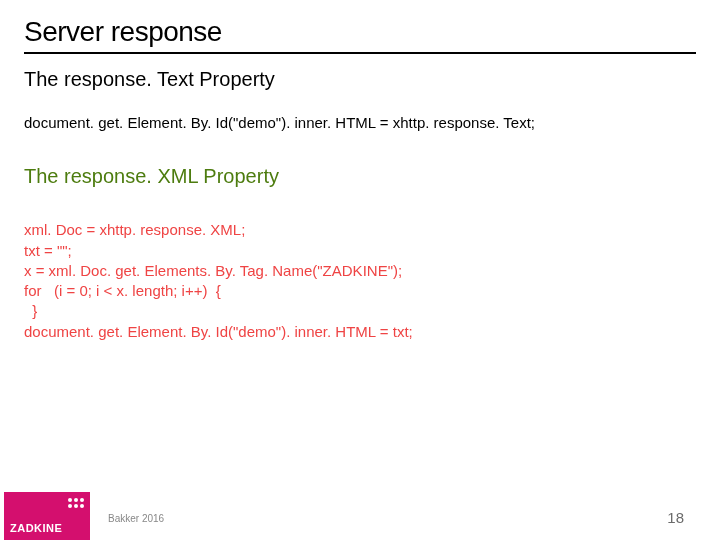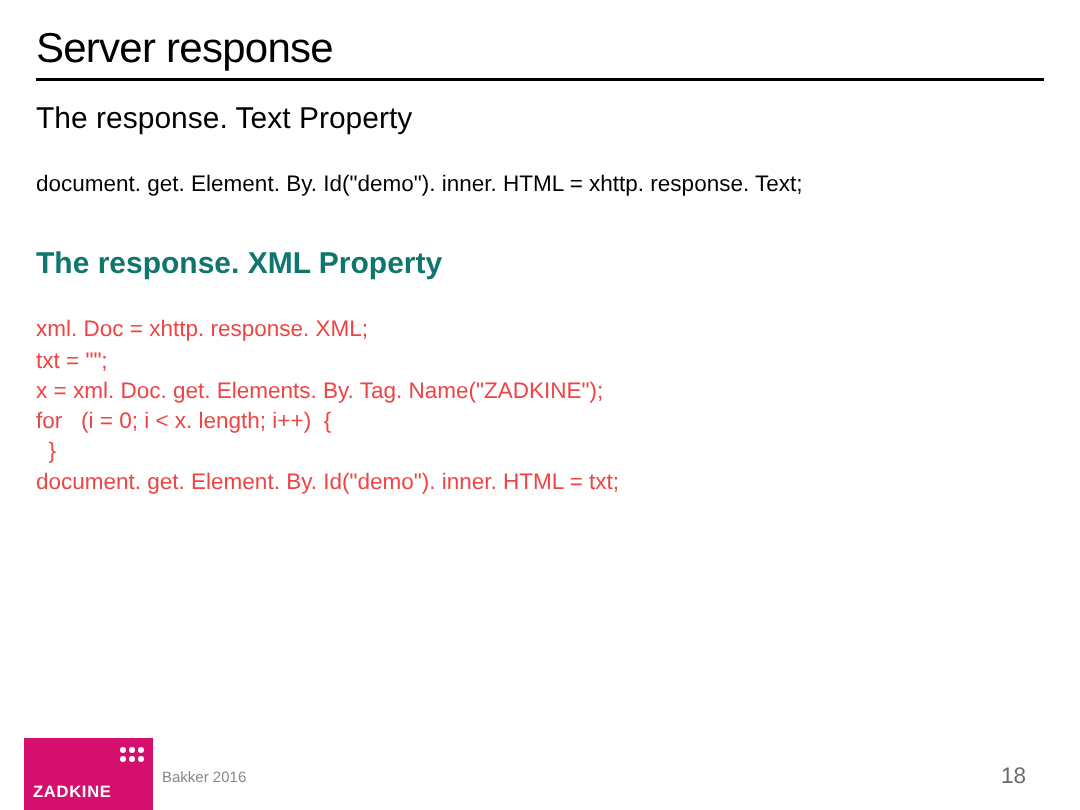--- a/index.html
+++ b/index.html
@@ -30,40 +30,40 @@
     margin-bottom: 22px;
   }
   .code-line {
     font-size: 15px;
     color: #000;
     line-height: 1.35;
     margin-bottom: 32px;
   }
   .subtitle2 {
     font-size: 20px;
-    font-weight: bold;
-    color: #0f766e;
-    margin-bottom: 22px;
+    font-weight: normal;
+    color: #4d7c0f;
+    margin-bottom: 32px;
   }
   .code-block {
     font-size: 15px;
     color: #ef4444;
     line-height: 1.35;
   }
   .code-block div { white-space: pre; }
   .footer {
     position: absolute;
     bottom: 0;
     left: 0;
     right: 0;
     height: 48px;
   }
   .logo-bg {
     position: absolute;
-    left: 16px;
+    left: 4px;
     bottom: 0;
     width: 86px;
     height: 48px;
     background: #d40f6e;
   }
   .logo-text {
     position: absolute;
     left: 6px;
     bottom: 6px;
     color: #fff;

